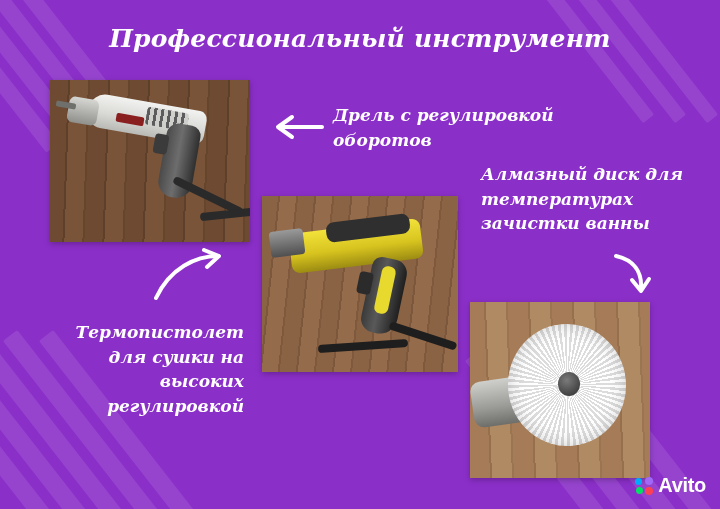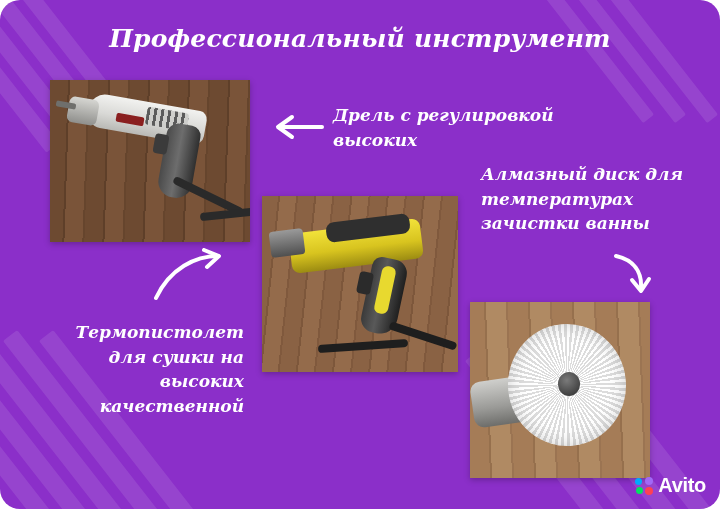--- a/index.html
+++ b/index.html
@@ -12,21 +12,20 @@
     overflow: hidden;
     font-family: "Liberation Sans", sans-serif;
   }
 
   #canvas {
     position: relative;
     width: 720px;
     height: 509px;
     background: #8B2FC9;
     overflow: hidden;
-    border-radius: 20px;
   }
 
   
   .stripe-band {
     position: absolute;
     pointer-events: none;
   }
   .stripe-band .stripe {
     position: absolute;
     background: rgba(255,255,255,0.10);
@@ -408,23 +407,23 @@
   </div>
 
   <div class="photo" id="photo-disc">
     <div class="wood light"></div>
     <div id="disc-tool"></div>
     <div id="disc-collar"></div>
     <div id="disc-pad"></div>
     <div id="disc-hub"></div>
   </div>
 
-  <div class="caption" id="cap-drill">Дрель с регулировкой высоких</div>
+  <div class="caption" id="cap-drill">Дрель с регулировкой оборотов</div>
   <div class="caption" id="cap-disc">Алмазный диск для температурах зачистки ванны</div>
-  <div class="caption" id="cap-heat">Термопистолет для сушки на высоких качественной</div>
+  <div class="caption" id="cap-heat">Термопистолет для сушки на высоких регулировкой</div>
 
   <svg class="arrow" id="arrow-drill" viewBox="0 0 56 30">
     <g stroke="#ffffff" stroke-width="4" fill="none" stroke-linecap="round" stroke-linejoin="round">
       <line x1="52" y1="15" x2="10" y2="15"></line>
       <polyline points="22,5 8,15 22,25"></polyline>
     </g>
   </svg>
 
   <svg class="arrow" id="arrow-disc" viewBox="0 0 44 44">
     <g stroke="#ffffff" stroke-width="4" fill="none" stroke-linecap="round" stroke-linejoin="round">

